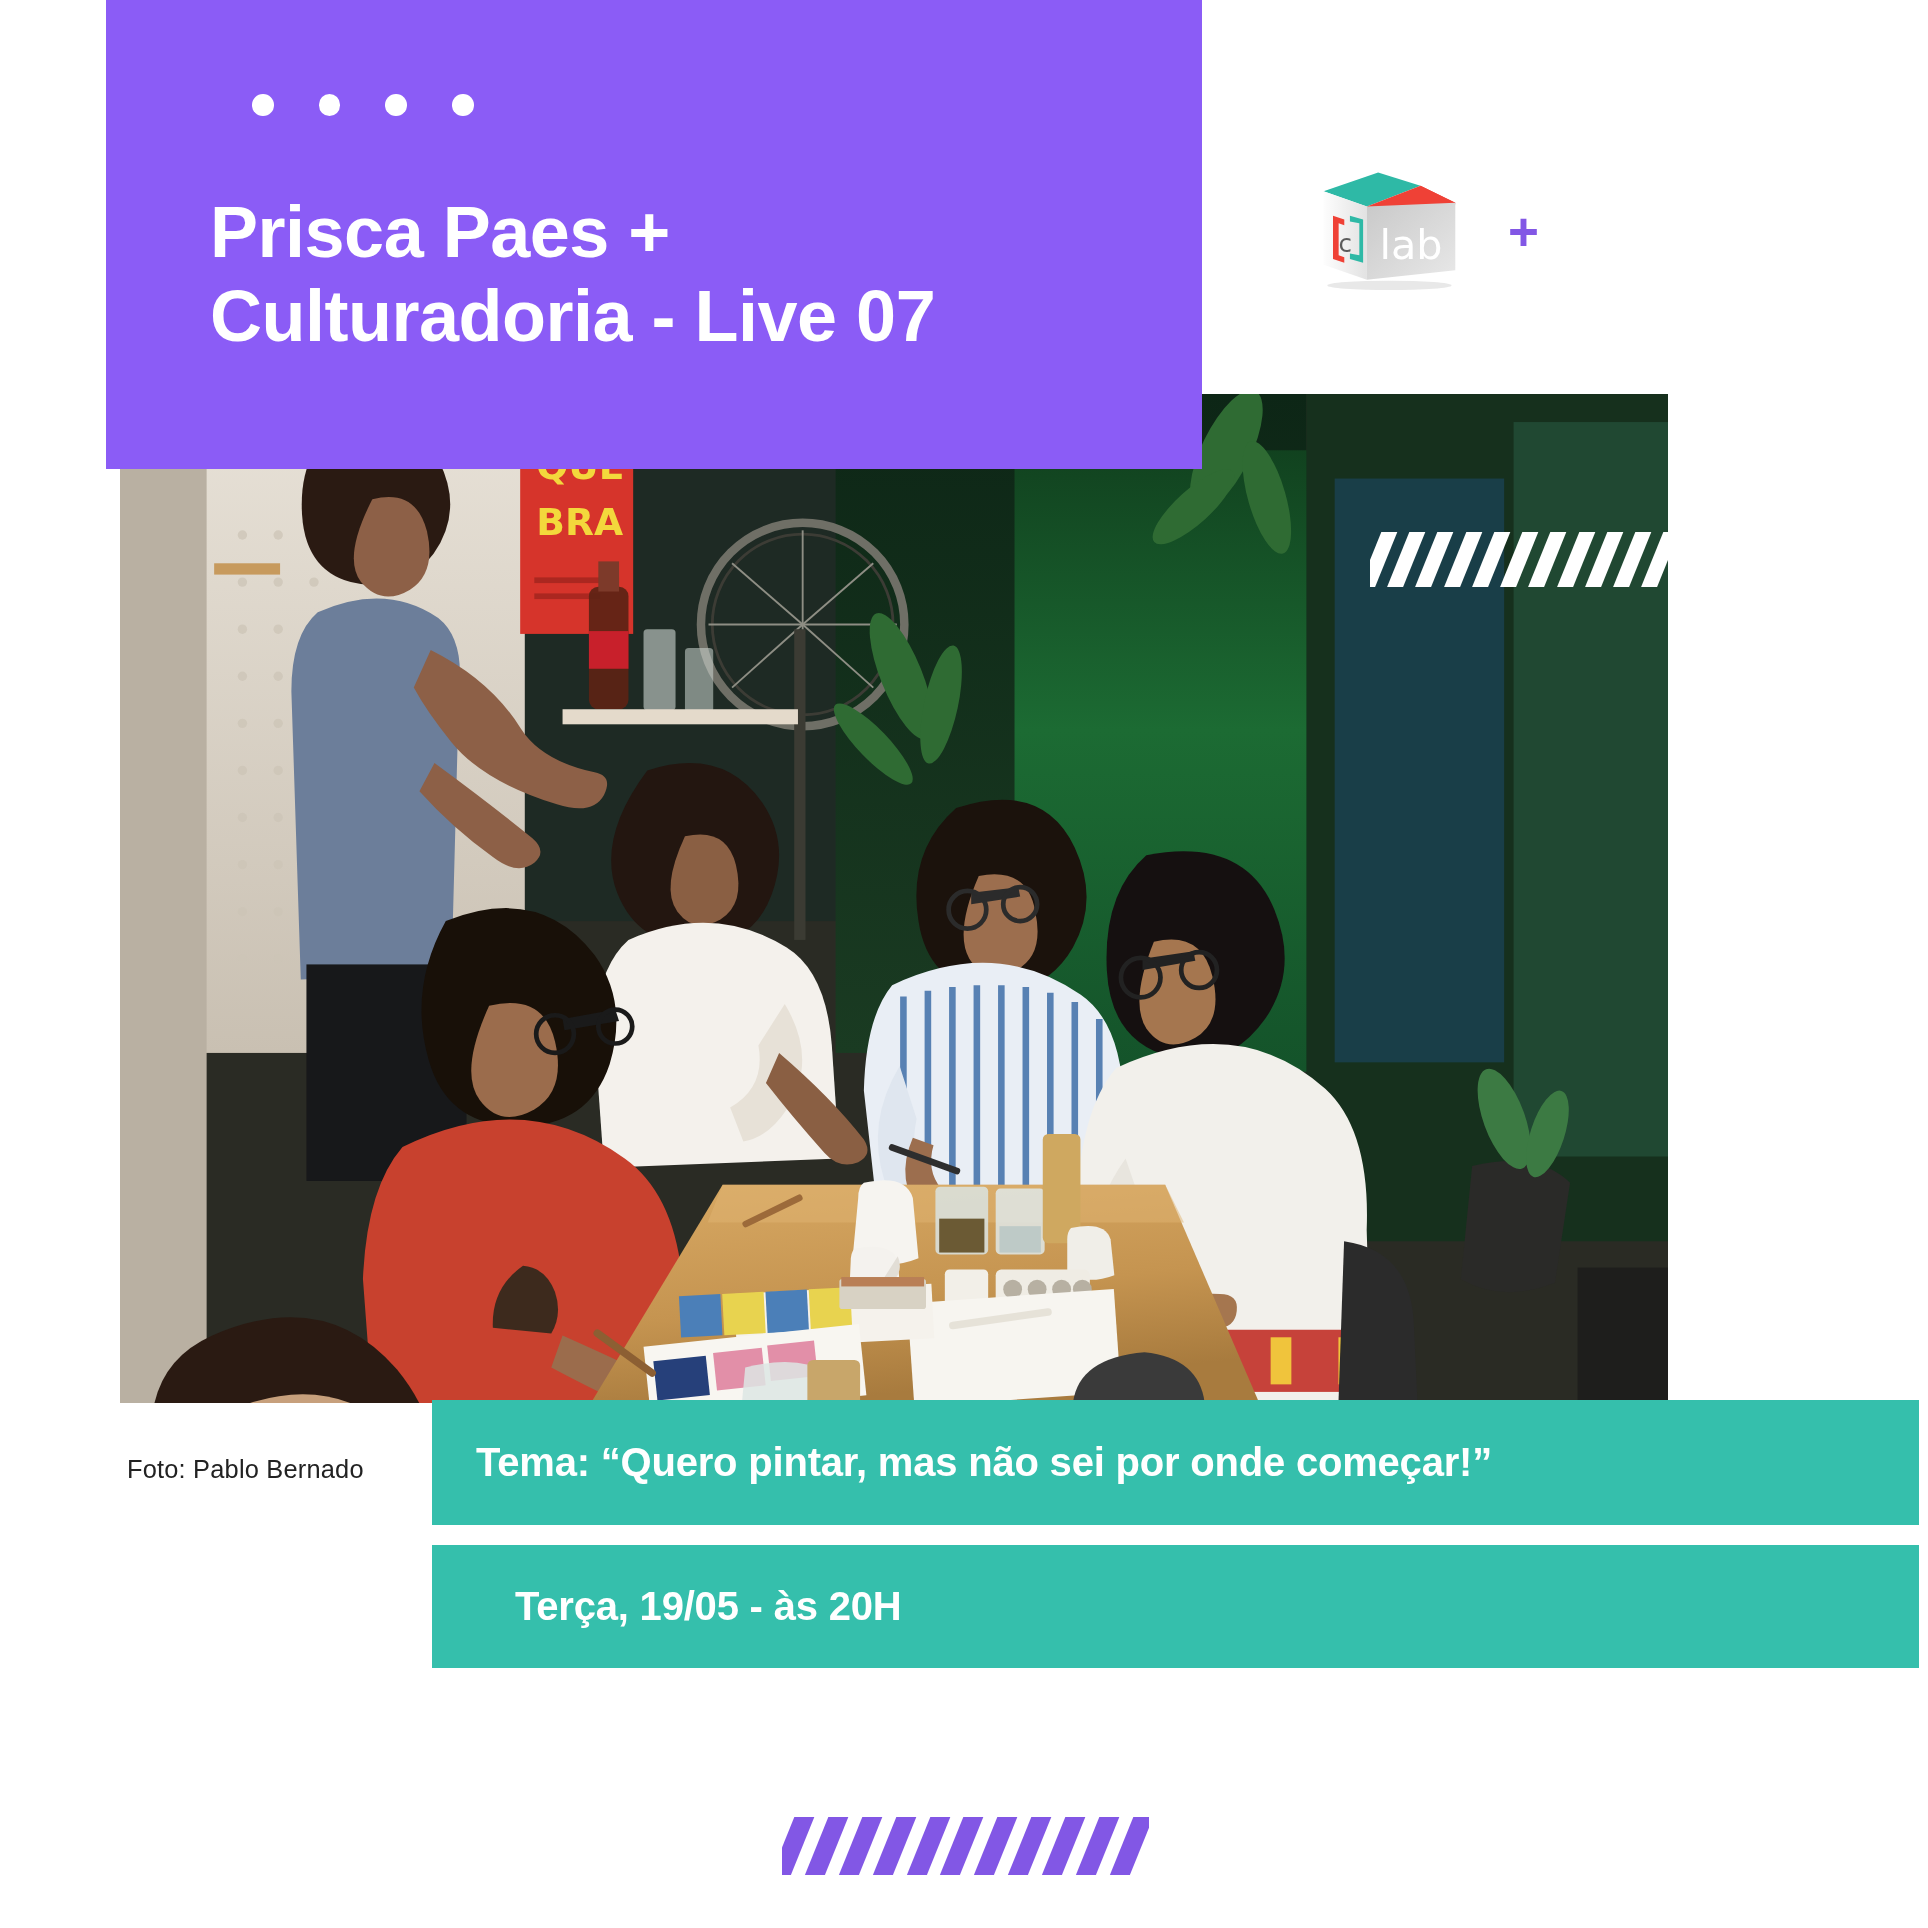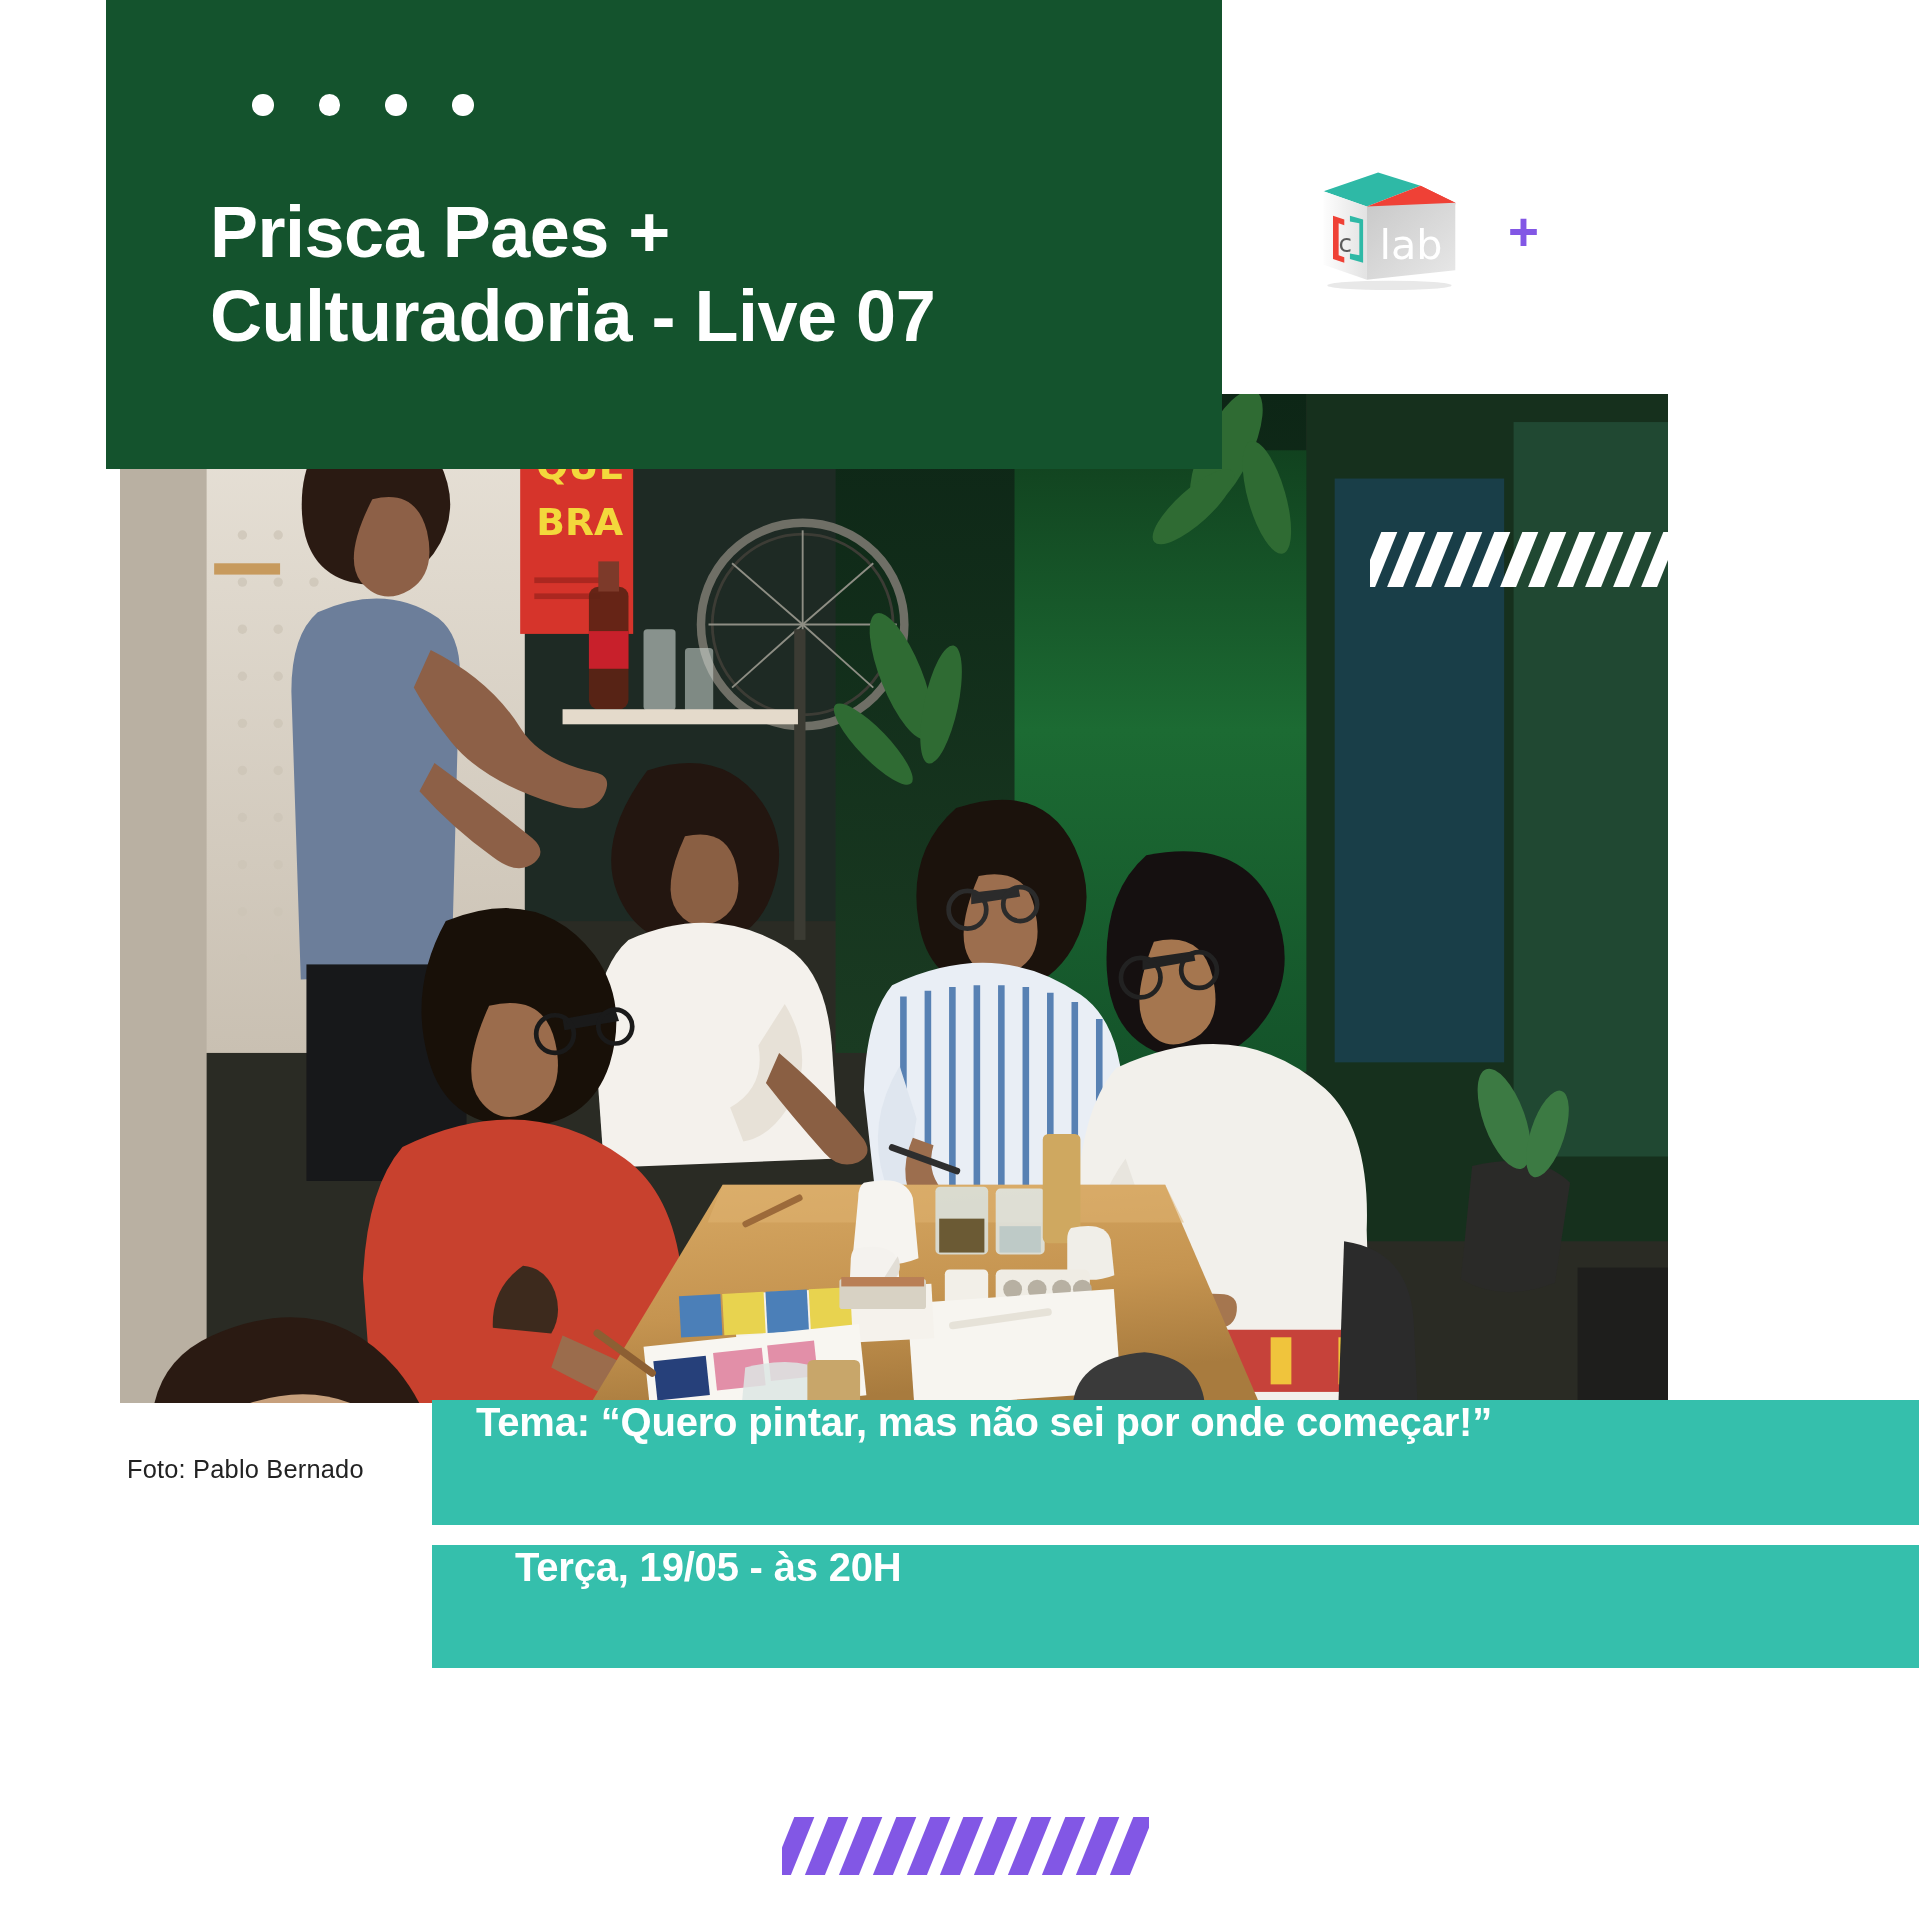--- a/index.html
+++ b/index.html
@@ -8,23 +8,22 @@
     background:#ffffff;
     font-family:"Liberation Sans", sans-serif;
     overflow:hidden;
     position:relative;
   }
   #poster{position:absolute;left:0;top:0;width:1928px;height:1928px;background:#fff;overflow:hidden;}
 
   
   .purple-header{
     position:absolute;left:106px;top:0;width:1096px;height:469px;
-    background:#14532d;
+    background:#8b5cf6;
     z-index:6;
-    padding-left:20px;
   }
   .dots{
     position:absolute;left:146px;top:94px;
     display:flex;gap:45px;
   }
   .dot{width:21.7px;height:21.7px;border-radius:50%;background:#ffffff;}
   .title{
     position:absolute;left:104px;top:143px;
     color:#ffffff;
     font-size:72px;
@@ -69,21 +68,21 @@
   .plus-sign{
     width:89px;text-align:center;
     color:#8257E5;font-size:53px;font-weight:bold;line-height:1;
     margin-top:5.6px;
   }
   .mmt-logo{width:193px;height:137px;position:relative;}
 
   
   .teal-band{
     position:absolute;left:432px;background:#35BFAC;z-index:7;
-    display:flex;align-items:flex-start;
+    display:flex;align-items:center;
   }
   .band-theme{top:1400px;width:1487px;height:125px;}
   .band-when{top:1545px;width:1487px;height:123px;}
 
   .band-theme .band-text{
     color:#ffffff;font-size:40px;font-weight:bold;
     margin-left:44px;letter-spacing:-0.2px;white-space:nowrap;
   }
   .band-when .band-text{
     color:#ffffff;font-size:40px;font-weight:bold;

